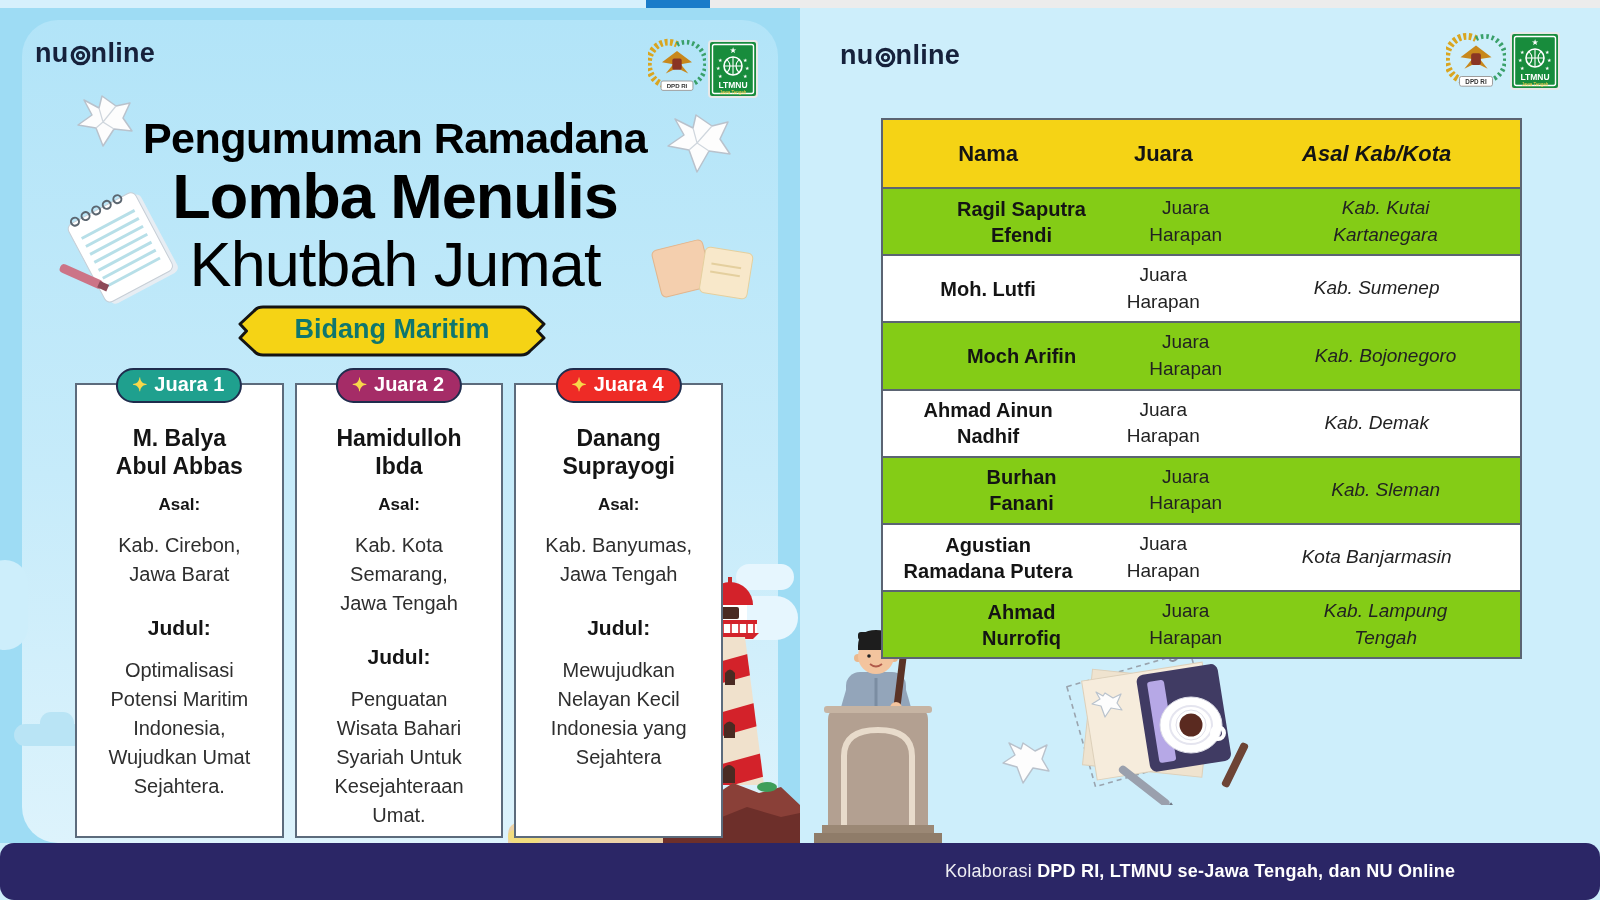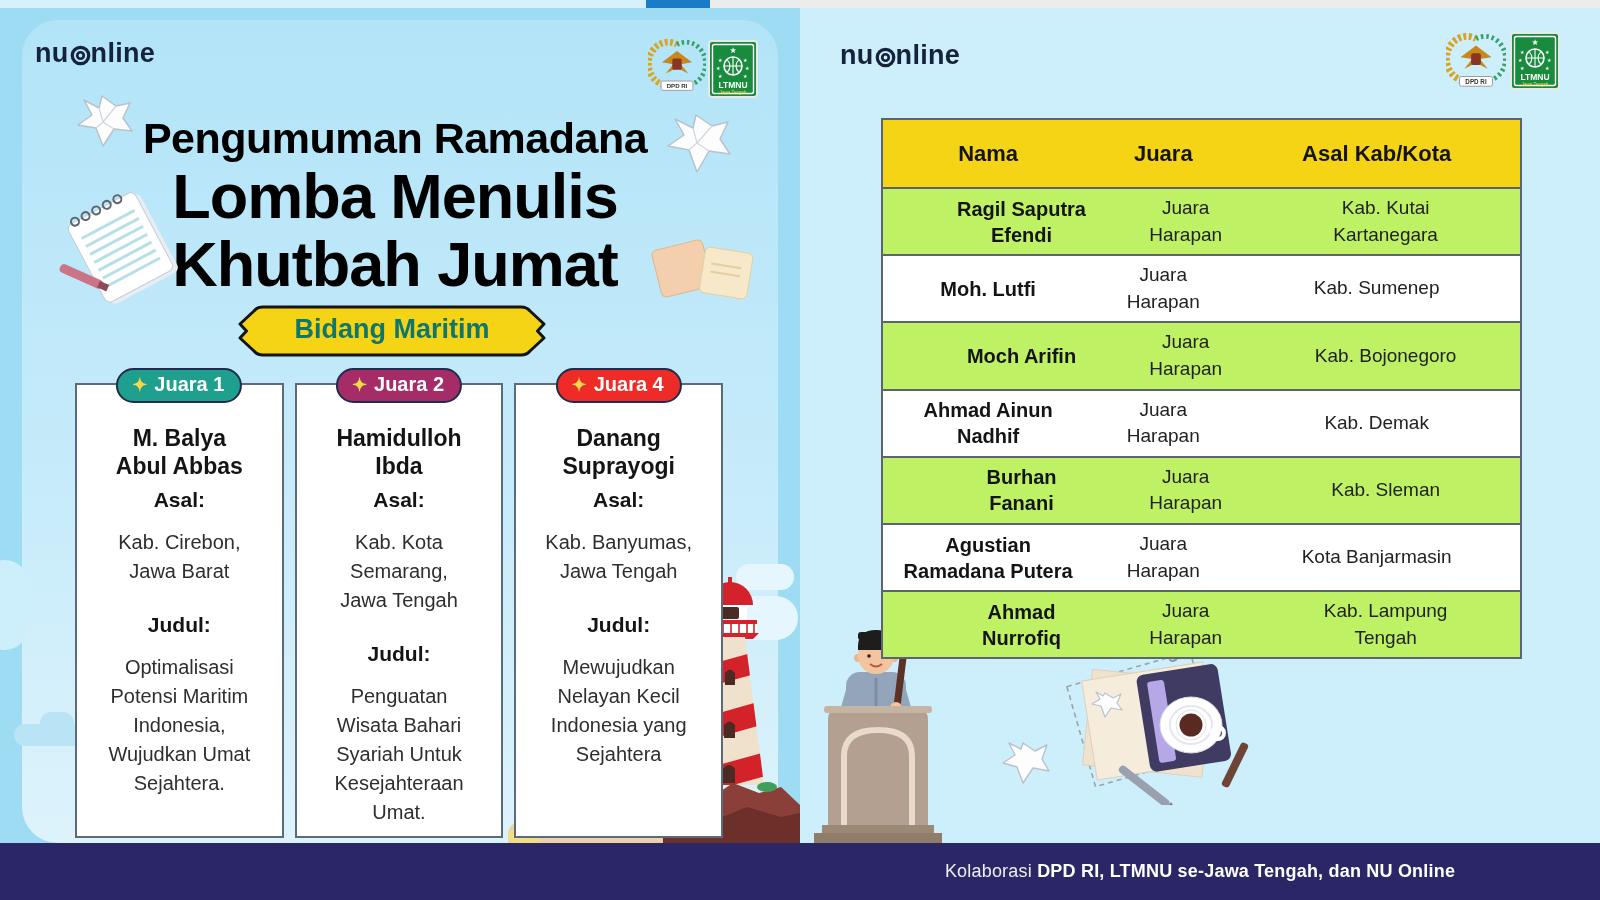--- a/index.html
+++ b/index.html
@@ -13,65 +13,65 @@
                 background:linear-gradient(180deg,#b2e4f8 0%,#c6ebfa 55%,#ddf3fc 100%); }
   .right-bg { position:absolute; left:800px; top:0; width:800px; height:843px; background:#cdeefb; }
   .top-strip-left { position:absolute; left:0; top:0; width:646px; height:8px; background:#d6f0fc; z-index:40; }
   .top-strip-blue { position:absolute; left:646px; top:0; width:64px; height:8px; background:#1a7cc9; z-index:40; }
   .top-strip-right{ position:absolute; left:710px; top:0; width:890px; height:8px; background:#ececec; z-index:40; }
 
   .cloud { position:absolute; border-radius:999px; }
 
   
   .footer-bar { position:absolute; left:0; top:843px; width:1600px; height:57px; background:#2b2666; z-index:30;
-                display:flex; align-items:center; }
+                display:flex; align-items:center;border-radius:14px; }
   .footer-text { position:absolute; left:800px; width:800px; text-align:center; color:#ffffff; font-size:18px;
                  letter-spacing:.2px; }
   .footer-text .pre { font-weight:400; opacity:.92; }
   .footer-text .bold { font-weight:700; }
 
   
   .nu-logo { position:absolute; display:flex; align-items:center; color:#16213b; font-weight:800; font-size:27px;
              letter-spacing:.3px; z-index:5; }
   .nu-logo svg { width:23px; height:23px; margin:3px -1px 0 0px; }
 
   
   .org-logo { position:absolute; z-index:5; }
   .t1 { position:absolute; top:114px; font-size:43px; font-weight:900; letter-spacing:-.5px; width:790px; text-align:center; }
   .t2 { position:absolute; top:160px; font-size:63px; font-weight:900; letter-spacing:-1px; width:790px; text-align:center; }
-  .t3 { position:absolute; top:228px; font-size:63px; font-weight:700; letter-spacing:-1px; width:790px; text-align:center; }
+  .t3 { position:absolute; top:228px; font-size:63px; font-weight:400; letter-spacing:-1px; width:790px; text-align:center; }
 
   
   .banner { position:absolute; left:233px; top:302px; width:318px; height:58px; z-index:5; }
   .banner svg { position:absolute; inset:0; }
   .banner .banner-label { position:absolute; inset:0; display:flex; align-items:center; justify-content:center;
                           font-size:27px; font-weight:800; color:#0f766e; padding-bottom:3px; }
 
   
   .cards { position:absolute; left:75px; top:383px; width:648px; height:455px; display:flex; gap:11px; z-index:6; }
   .card { position:relative; flex:1; background:#ffffff; border:2px solid #5c6b7c; text-align:center;
           padding:40px 8px 0 8px; }
   .pill { position:absolute; top:-17px; left:50%; transform:translateX(-50%); white-space:nowrap;
           border:2.5px solid #1f2c4d; border-radius:999px; color:#fff; font-weight:800; font-size:20px;
           padding:3px 16px 5px 14px; display:flex; align-items:center; gap:7px; }
   .pill .sparkle { color:#f8d84a; font-size:18px; line-height:1; }
   .w-name  { font-size:23px; font-weight:800; line-height:1.2; color:#141414; white-space:pre-line;
              max-width:170px; margin:0 auto; }
-  .w-label { font-size:21px; font-weight:800; color:#141414; margin-top:8px; }
+  .w-label { font-size:17px; font-weight:800; color:#141414; margin-top:15px; }
   .w-label2{ font-size:21px; font-weight:800; color:#141414; margin-top:27px; }
   .w-val   { font-size:20px; font-weight:400; line-height:1.45; color:#2e2e2e; white-space:pre-line; margin-top:16px; }
 
   
   .table { position:absolute; left:881px; top:118px; width:641px; z-index:6; border:2px solid #5b6472; background:#fff; }
   .trow { display:flex; align-items:center; min-height:66px; }
   .trow.head { background:#f5d315; min-height:67px; }
   .trow + .trow { border-top:2px solid #5b6472; }
-  .trow.tint { background:#bef264;padding-left:40px; }
+  .trow.tint { background:#84cc16;padding-left:40px; }
   .tc { display:flex; align-items:center; justify-content:center; text-align:center; padding:6px 4px; }
-  .c0 { width:33%; } .c1 { width:22%; } .c2 { width:45%; }
+  .c0 { width:33%; } .c1 { width:22%; } .c2 { width:45%;font-style:italic; }
   .hcell { font-size:22px; font-weight:800; color:#141414; }
   .ncell { font-size:20px; font-weight:800; color:#141414; line-height:1.3; white-space:pre-line; }
   .rcell { font-size:19px; font-weight:400; color:#222; line-height:1.4; white-space:pre-line; }
 
   
   .illus { position:absolute; z-index:3; }
 </style>
 </head>
 <body>
 

